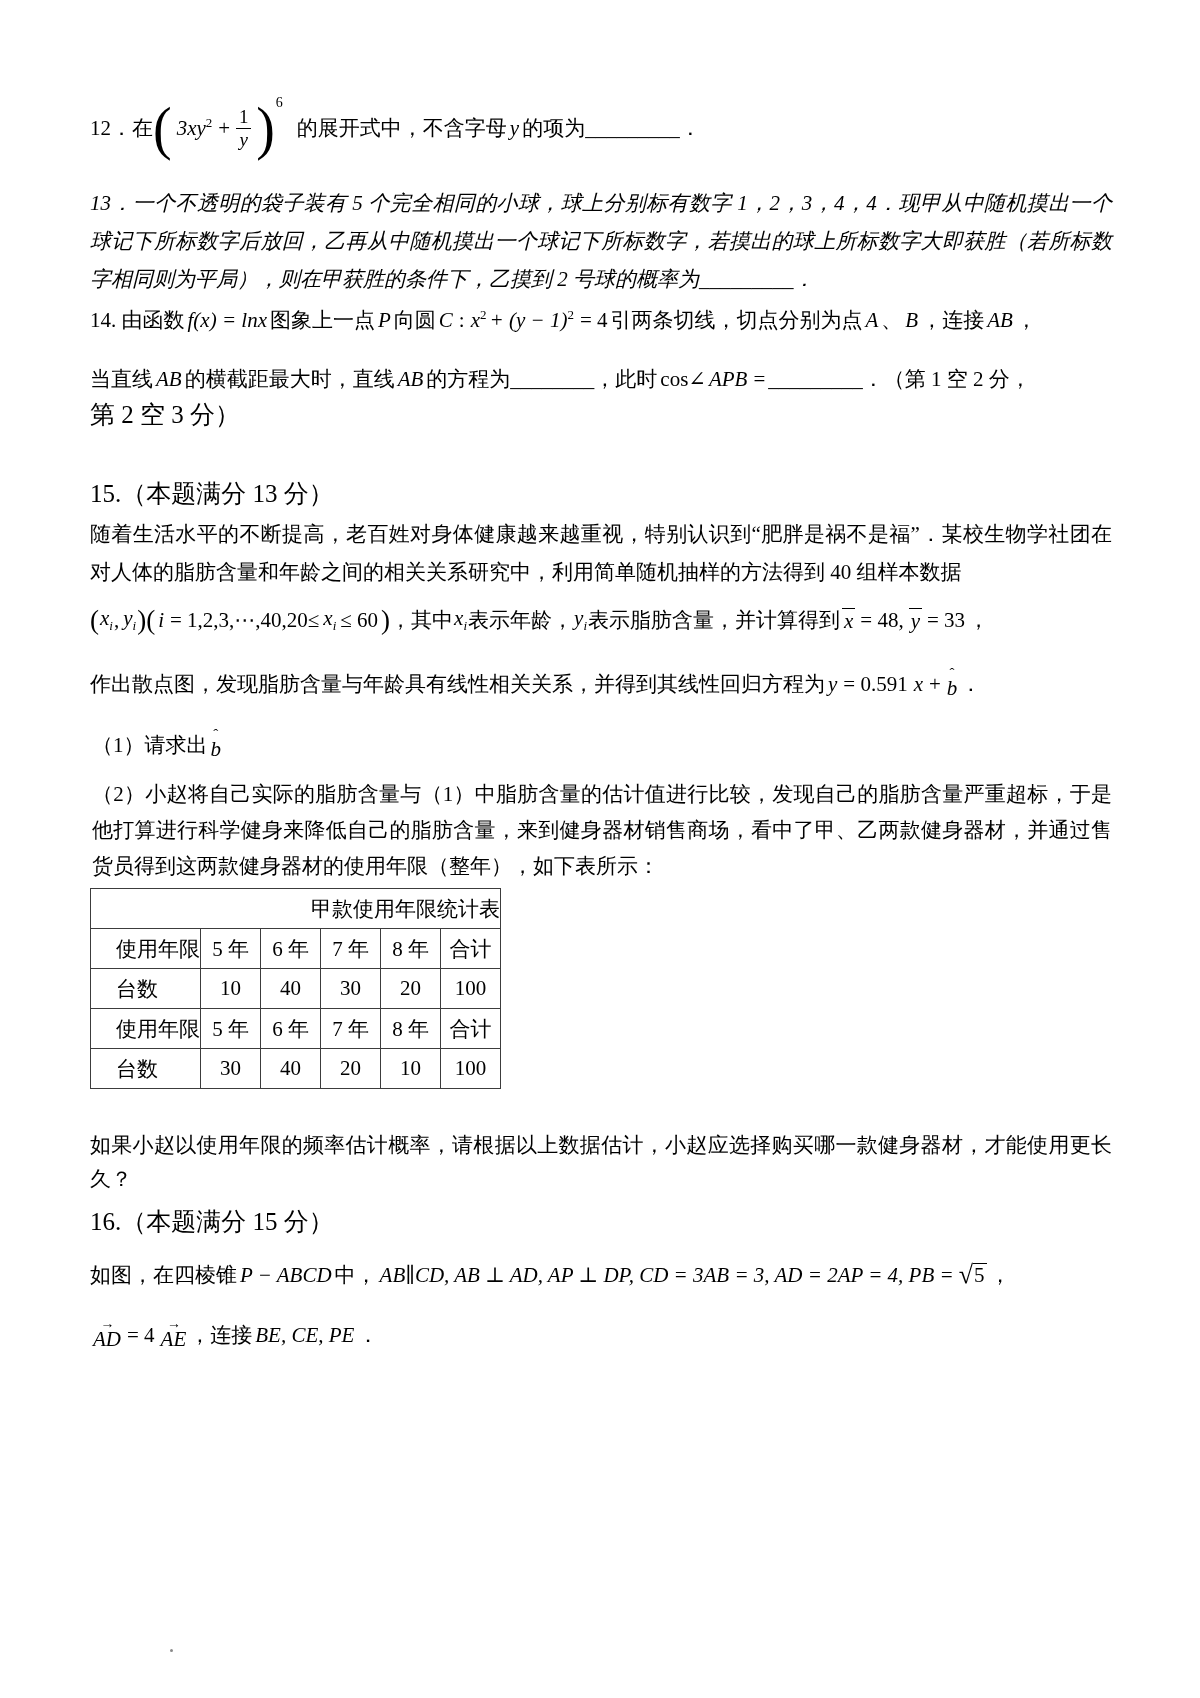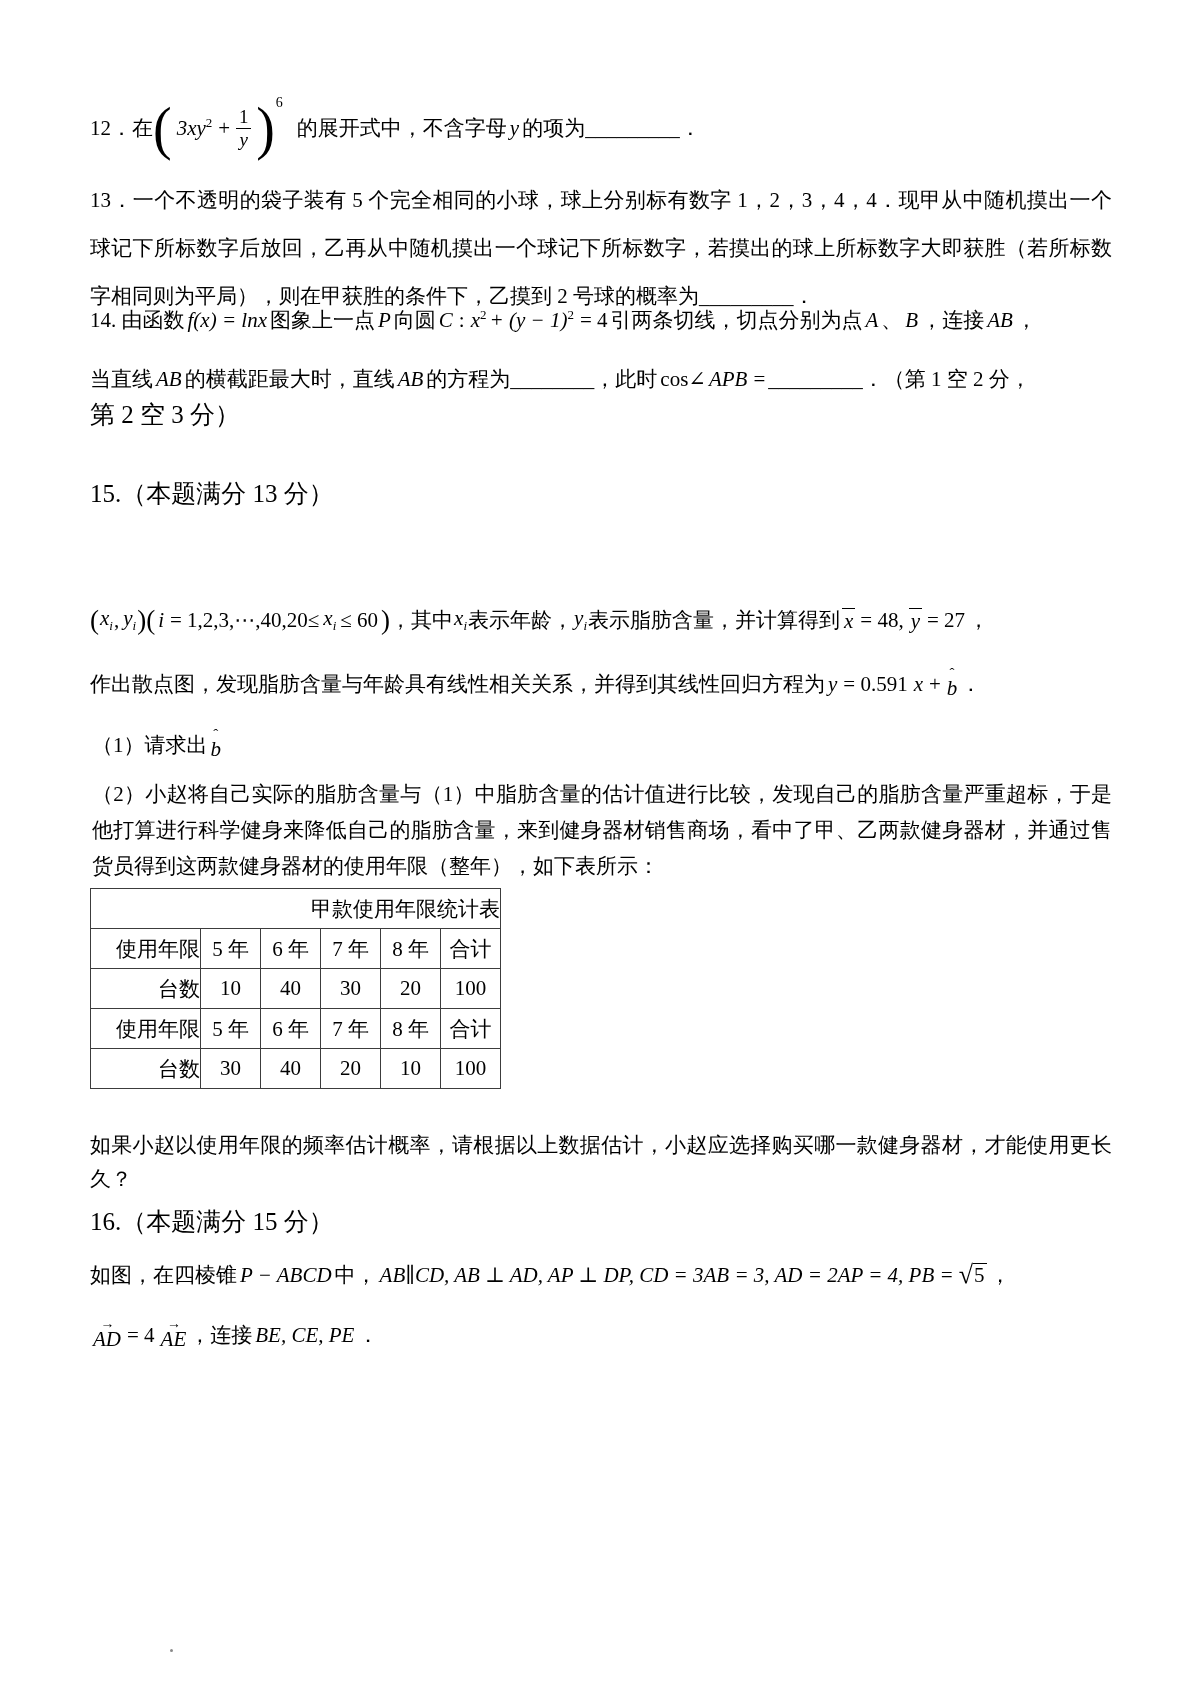--- a/index.html
+++ b/index.html
@@ -31,21 +31,21 @@
   .vec .vbase{font-style:italic;line-height:21px;}
   .sqrt{display:inline-flex;align-items:flex-start;margin:0 2px;}
   .sqrt .rad{font-size:26px;line-height:24px;}
   .sqrt .sarg{border-top:1.7px solid #000;line-height:21px;padding:1px 3px 0 1px;}
   .heading{font-family:"Liberation Sans","DejaVu Sans",sans-serif;font-weight:bold;
            font-size:22.5px;white-space:nowrap;}
   .blank{letter-spacing:0;}
   table.stat{border-collapse:collapse;table-layout:fixed;}
   table.stat td{border:1.2px solid #3c3c3c;height:39px;font-size:21px;text-align:center;
                 padding:0;overflow:hidden;}
-  table.stat td.first{text-align:right;padding-left:7px;}
+  table.stat td.first{text-align:left;padding-left:25px;}
   table.stat td.ttl{text-align:right;}
   .dot{width:3px;height:3px;border-radius:50%;}
 </style>
 </head>
 <body>
 
 <div class="page">
 
   <div class="abs fx" style="left:90px;top:92px;height:72px;">
     <span class="zh">12．在</span>
@@ -61,21 +61,21 @@
     </span>
     <span class="bigp">)</span>
     <span class="exp6">6</span>
     <span class="zh" style="margin-left:14px;">的展开式中，不含字母</span>
     <span class="m">y</span>
     <span class="zh">的项为</span>
     <span class="blank">_________</span>
     <span class="zh">．</span>
   </div>
 
-  <div class="abs para" style="left:90px;top:176px;width:1022px;line-height:48px;">
+  <div class="abs para" style="left:90px;top:184px;width:1022px;line-height:38px;font-style:italic;">
     <span>13．一个不透明的袋子装有 5 个完全相同的小球，球上分别标有数字 1，2，3，4，4．现甲从中随机摸出一个球记下所标数字后放回，乙再从中随机摸出一个球记下所标数字，若摸出的球上所标数字大即获胜（若所标数字相同则为平局），则在甲获胜的条件下，乙摸到 2 号球的概率为</span><span class="blank">_________</span><span>．</span>
   </div>
 
   <div class="abs fx" style="left:90px;top:296px;height:48px;">
     <span class="zh">14. 由函数</span>
     <span class="m">f(x) = lnx</span>
     <span class="zh">图象上一点</span>
     <span class="m">P</span>
     <span class="zh">向圆</span>
     <span class="m">C</span>
@@ -109,41 +109,44 @@
 
   <div class="abs line" style="left:90px;top:396px;line-height:38px;">
     <span>第 2 空 3 分）</span>
   </div>
 
 
   <div class="abs line" style="left:90px;top:478px;line-height:32px;">
     <span>15.（本题满分 13 分）</span>
   </div>
 
+  <div class="abs para" style="left:90px;top:515px;width:1022px;line-height:38px;">
+    <span>随着生活水平的不断提高，老百姓对身体健康越来越重视，特别认识到“肥胖是祸不是福”．某校生物学社团在对人体的脂肪含量和年龄之间的相关关系研究中，利用简单随机抽样的方法得到 40 组样本数据</span>
+  </div>
 
   <div class="abs fx" style="left:90px;top:594px;height:52px;">
     <span class="p-md">(</span>
     <span class="m" style="margin:0 1px;"><span>x</span><sub>i</sub></span>
     <span>,</span>
     <span class="m" style="margin:0 1px 0 4px;"><span>y</span><sub>i</sub></span>
     <span class="p-md">)(</span>
     <span class="m">i</span>
     <span class="op">= 1,2,3,⋯,40,20≤</span>
     <span class="m" style="margin:0 1px;"><span>x</span><sub>i</sub></span>
     <span class="op">≤ 60</span>
     <span class="p-md">)</span>
     <span class="zh">，其中</span>
     <span class="m" style="margin:0 1px;"><span>x</span><sub>i</sub></span>
     <span class="zh">表示年龄，</span>
     <span class="m" style="margin:0 1px;"><span>y</span><sub>i</sub></span>
     <span class="zh">表示脂肪含量，并计算得到</span>
     <span class="obar">x</span>
     <span class="op">= 48,</span>
     <span class="obar">y</span>
-    <span class="op">= 27</span>
+    <span class="op">= 33</span>
     <span class="zh">，</span>
   </div>
 
   <div class="abs fx" style="left:90px;top:658px;height:52px;">
     <span class="zh">作出散点图，发现脂肪含量与年龄具有线性相关关系，并得到其线性回归方程为</span>
     <span class="m">y</span>
     <span class="op">= 0.591</span>
     <span class="m">x</span>
     <span class="op">+</span>
     <span class="hat">

